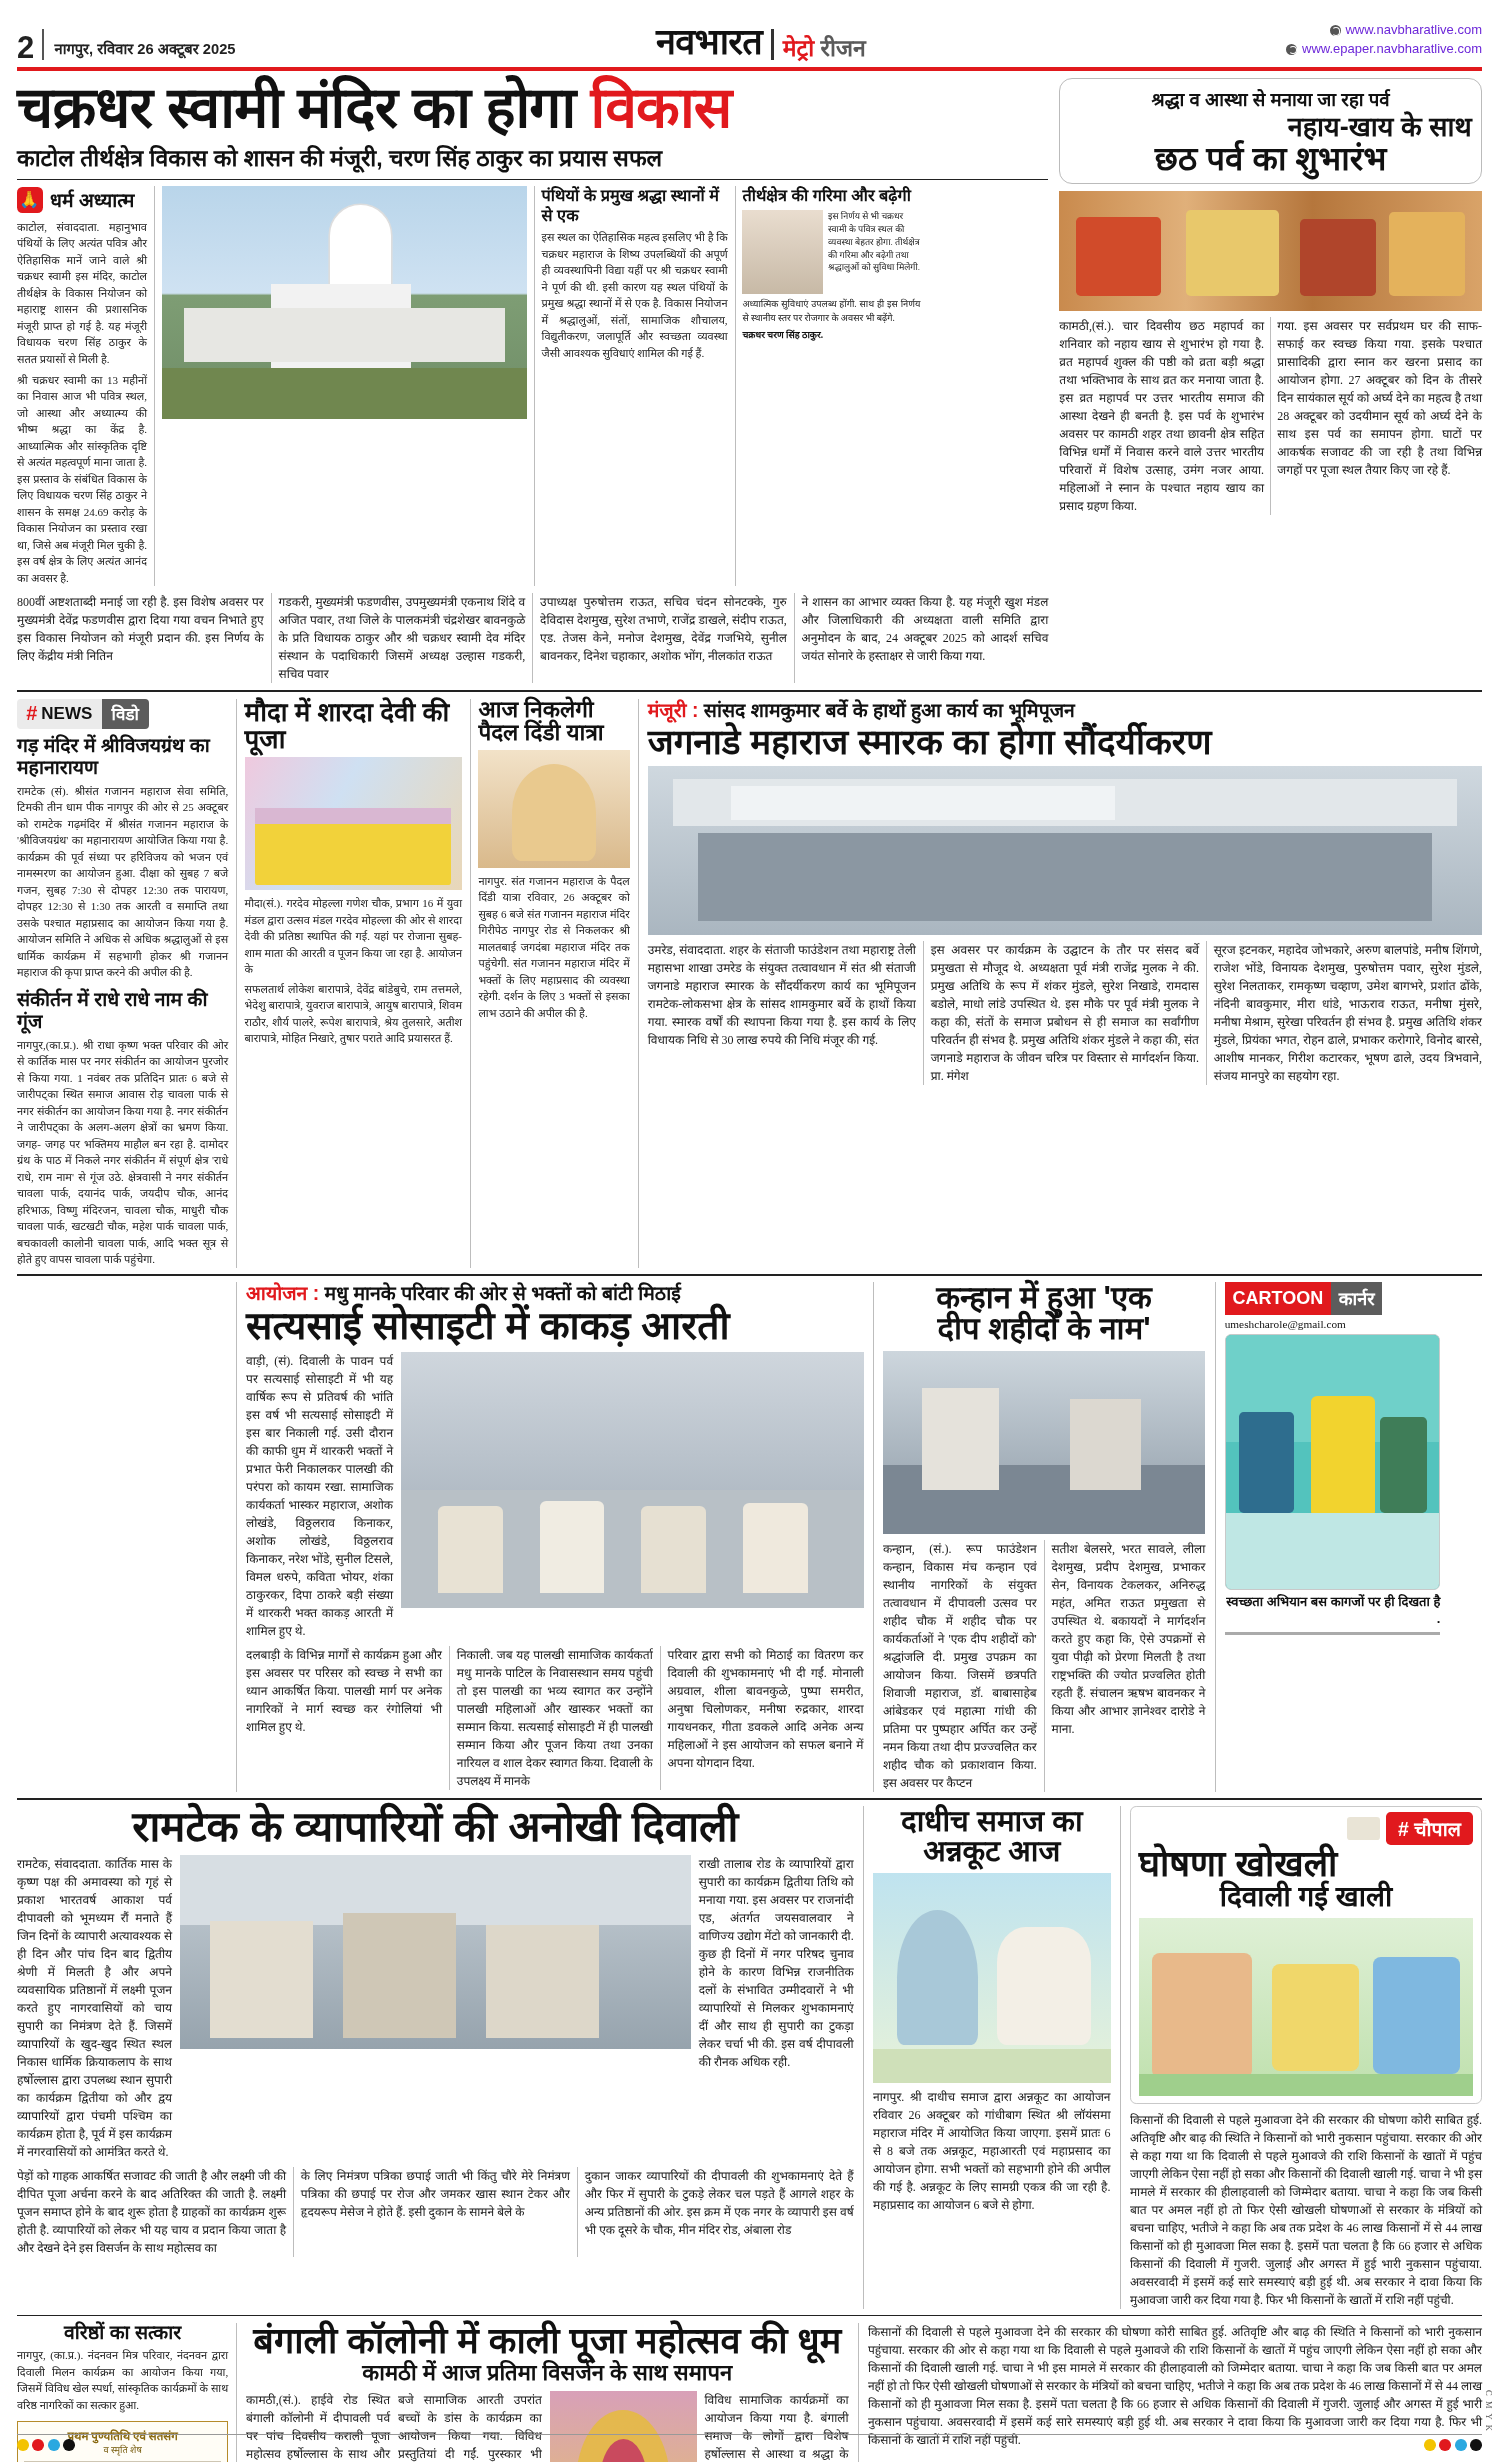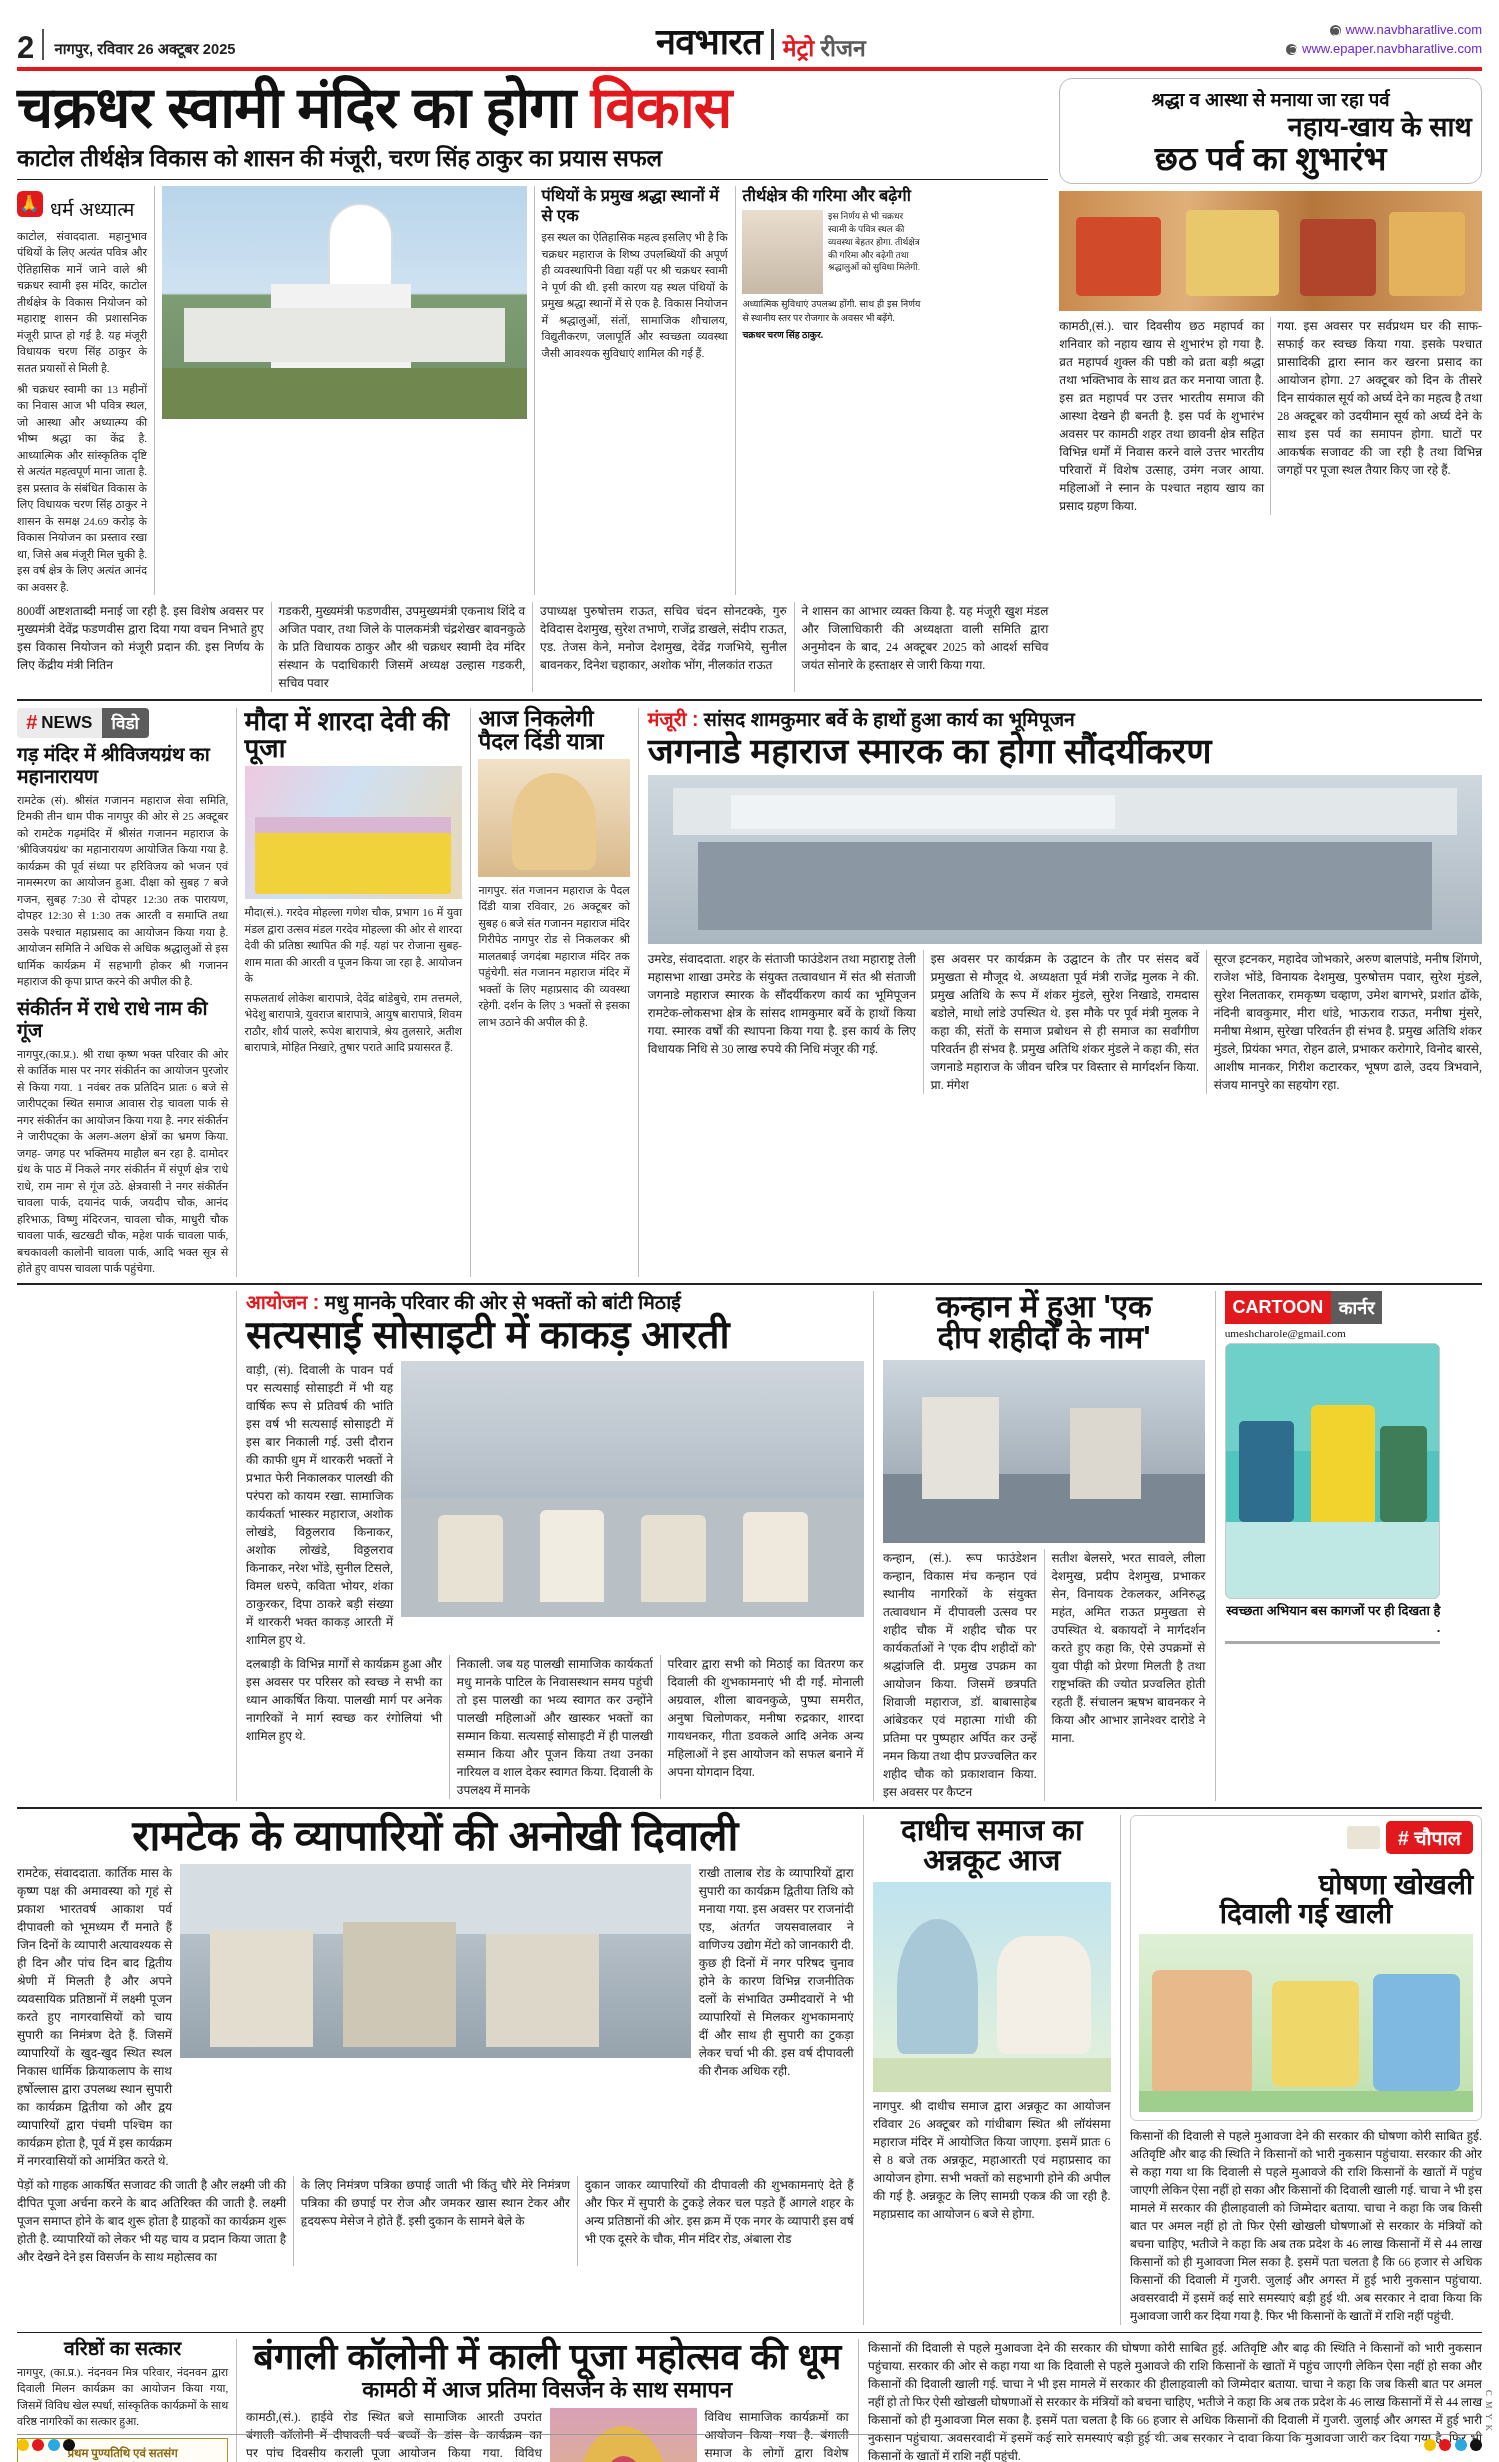--- a/index.html
+++ b/index.html
@@ -38,21 +38,21 @@
   .vline { width:0.8px; background:#bdbdbd; }
   .hl { font-weight:900; font-family:"Liberation Sans",sans-serif; line-height:1.02; color:#111; }
   .kicker { font-size:16.3px; font-weight:700; color:#111; line-height:1.18; font-family:"Liberation Sans",sans-serif;}
   .tagline { font-size:19.4px; font-weight:700; font-family:"Liberation Sans",sans-serif; line-height:1.15;}
   .body { font-size:12px; line-height:1.5; text-align:justify; color:#1b1b1b; }
   .redtag { color:#e1191d; font-weight:900; }
 
   
   .pill-dharm { display:inline-flex; align-items:center; gap:7px; }
   .pill-icon { width:26px;height:26px;border-radius:5.4px;background:#e1191d;display:flex;align-items:center;justify-content:center;color:#fff;font-size:16.3px;}
-  .pill-txt { font-size:19.4px; font-weight:400; font-family:"Liberation Sans",sans-serif;margin-top:9px;}
+  .pill-txt { font-size:19.4px; font-weight:700; font-family:"Liberation Sans",sans-serif;}
   .newspill { display:inline-flex; height:29.5px; overflow:hidden; border-radius:3.9px; }
   .np-a { background:#ebebeb; color:#111; font-weight:900; font-size:17px; padding:0 9.3px; display:flex; align-items:center; gap:3.9px; font-family:"Liberation Sans",sans-serif;}
   .np-a .hash { color:#e1191d; font-size:20px; }
   .np-b { background:#5c5c5c; color:#fff; font-weight:900; font-size:17px; padding:0 10px; display:flex;align-items:center; font-family:"Liberation Sans",sans-serif;}
   .cartoonpill { display:inline-flex; height:33px; }
   .cp-a { background:#e1191d; color:#fff; font-weight:700; font-size:18px; padding:0 7.8px; display:flex;align-items:center; font-family:"Liberation Sans",sans-serif;}
   .cp-b { background:#5c5c5c; color:#fff; font-weight:900; font-size:18px; padding:0 7.8px; display:flex;align-items:center; font-family:"Liberation Sans",sans-serif;}
   .chaupal { background:#e1191d;color:#fff;font-weight:900;font-size:19.4px;padding:3.1px 12.4px;border-radius:4.7px;display:inline-block;font-family:"Liberation Sans",sans-serif;}
 
   
@@ -351,21 +351,21 @@
       <div class="body" style="margin-top:5.4px;">नागपुर. श्री दाधीच समाज द्वारा अन्नकूट का आयोजन रविवार 26 अक्टूबर को गांधीबाग स्थित श्री लॉयंसमा महाराज मंदिर में आयोजित किया जाएगा. इसमें प्रातः 6 से 8 बजे तक अन्नकूट, महाआरती एवं महाप्रसाद का आयोजन होगा. सभी भक्तों को सहभागी होने की अपील की गई है. अन्नकूट के लिए सामग्री एकत्र की जा रही है. महाप्रसाद का आयोजन 6 बजे से होगा.</div>
     </div>
     <div class="vline"></div>
 
     <div style="flex:1;padding-left:9.3px;">
       <div class="boxed" style="padding:4.7px 7.8px 7.8px;">
         <div style="display:flex;justify-content:flex-end;align-items:center;gap:6.2px;">
           <div style="width:33px;height:23px;background:#e9e4d6;border-radius:3.1px;"></div>
           <span class="chaupal"># चौपाल</span>
         </div>
-        <div class="hl" style="font-size:28px;text-align:right;margin-top:17px;">घोषणा खोखली</div>
+        <div class="hl" style="font-size:36px;text-align:left;margin-top:1px;">घोषणा खोखली</div>
         <div class="hl" style="font-size:28px;text-align:center;">दिवाली गई खाली</div>
         <div class="ph" style="height:178px;margin-top:6.2px;background:linear-gradient(#dff0d6,#bfe0ad);">
           <div style="position:absolute;left:4%;top:20%;width:30%;height:70%;background:#e8b98a;border-radius:7.8px;"></div>
           <div style="position:absolute;left:40%;top:26%;width:26%;height:60%;background:#f0d76a;border-radius:7.8px;"></div>
           <div style="position:absolute;left:70%;top:22%;width:26%;height:66%;background:#7fb8e0;border-radius:7.8px;"></div>
           <div style="position:absolute;left:0;top:88%;width:100%;height:12%;background:#9fcf8c;"></div>
         </div>
       </div>
       <div class="body" style="margin-top:6.2px;">किसानों की दिवाली से पहले मुआवजा देने की सरकार की घोषणा कोरी साबित हुई. अतिवृष्टि और बाढ़ की स्थिति ने किसानों को भारी नुकसान पहुंचाया. सरकार की ओर से कहा गया था कि दिवाली से पहले मुआवजे की राशि किसानों के खातों में पहुंच जाएगी लेकिन ऐसा नहीं हो सका और किसानों की दिवाली खाली गई. चाचा ने भी इस मामले में सरकार की हीलाहवाली को जिम्मेदार बताया. चाचा ने कहा कि जब किसी बात पर अमल नहीं हो तो फिर ऐसी खोखली घोषणाओं से सरकार के मंत्रियों को बचना चाहिए, भतीजे ने कहा कि अब तक प्रदेश के 46 लाख किसानों में से 44 लाख किसानों को ही मुआवजा मिल सका है. इसमें पता चलता है कि 66 हजार से अधिक किसानों की दिवाली में गुजरी. जुलाई और अगस्त में हुई भारी नुकसान पहुंचाया. अवसरवादी में इसमें कई सारे समस्याएं बड़ी हुई थी. अब सरकार ने दावा किया कि मुआवजा जारी कर दिया गया है. फिर भी किसानों के खातों में राशि नहीं पहुंची.</div>
     </div>

